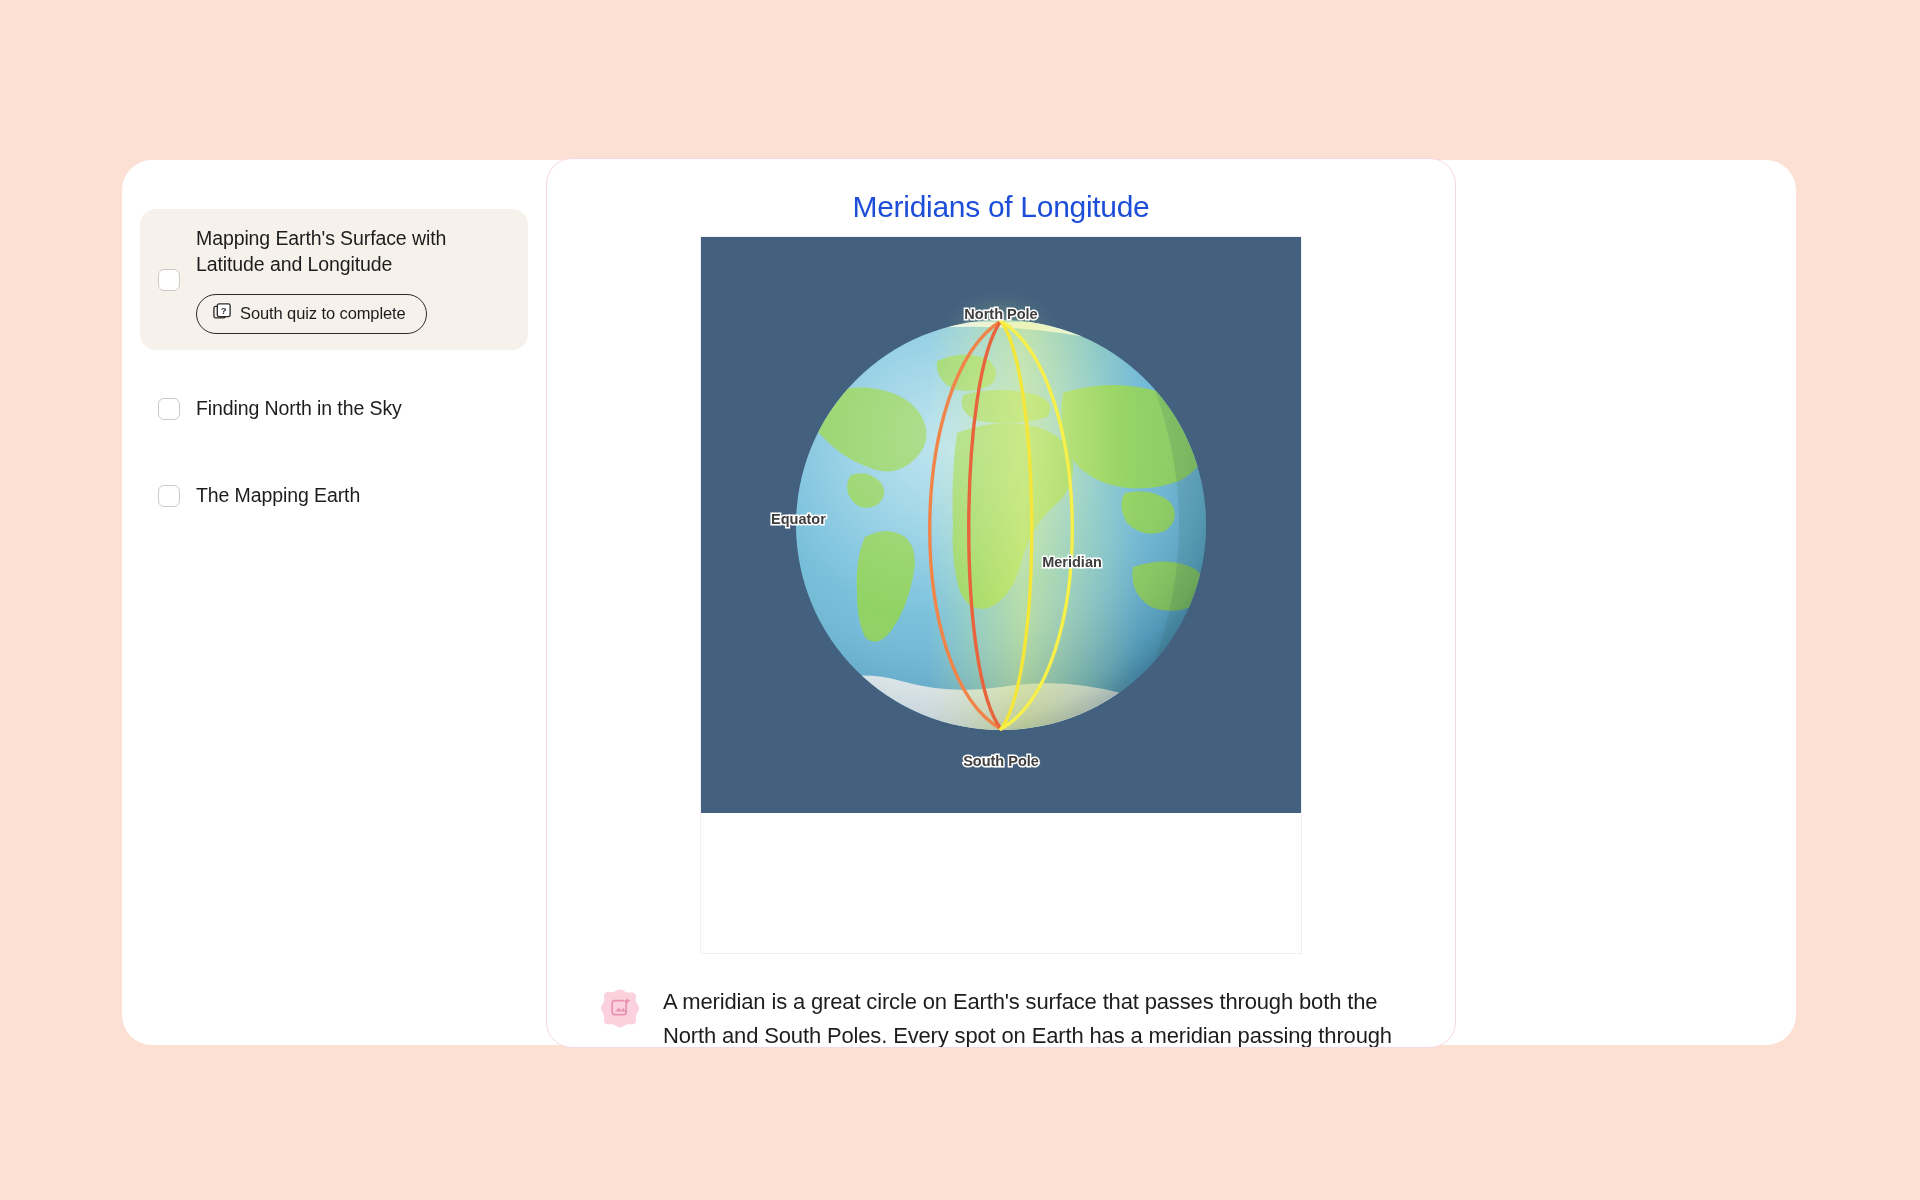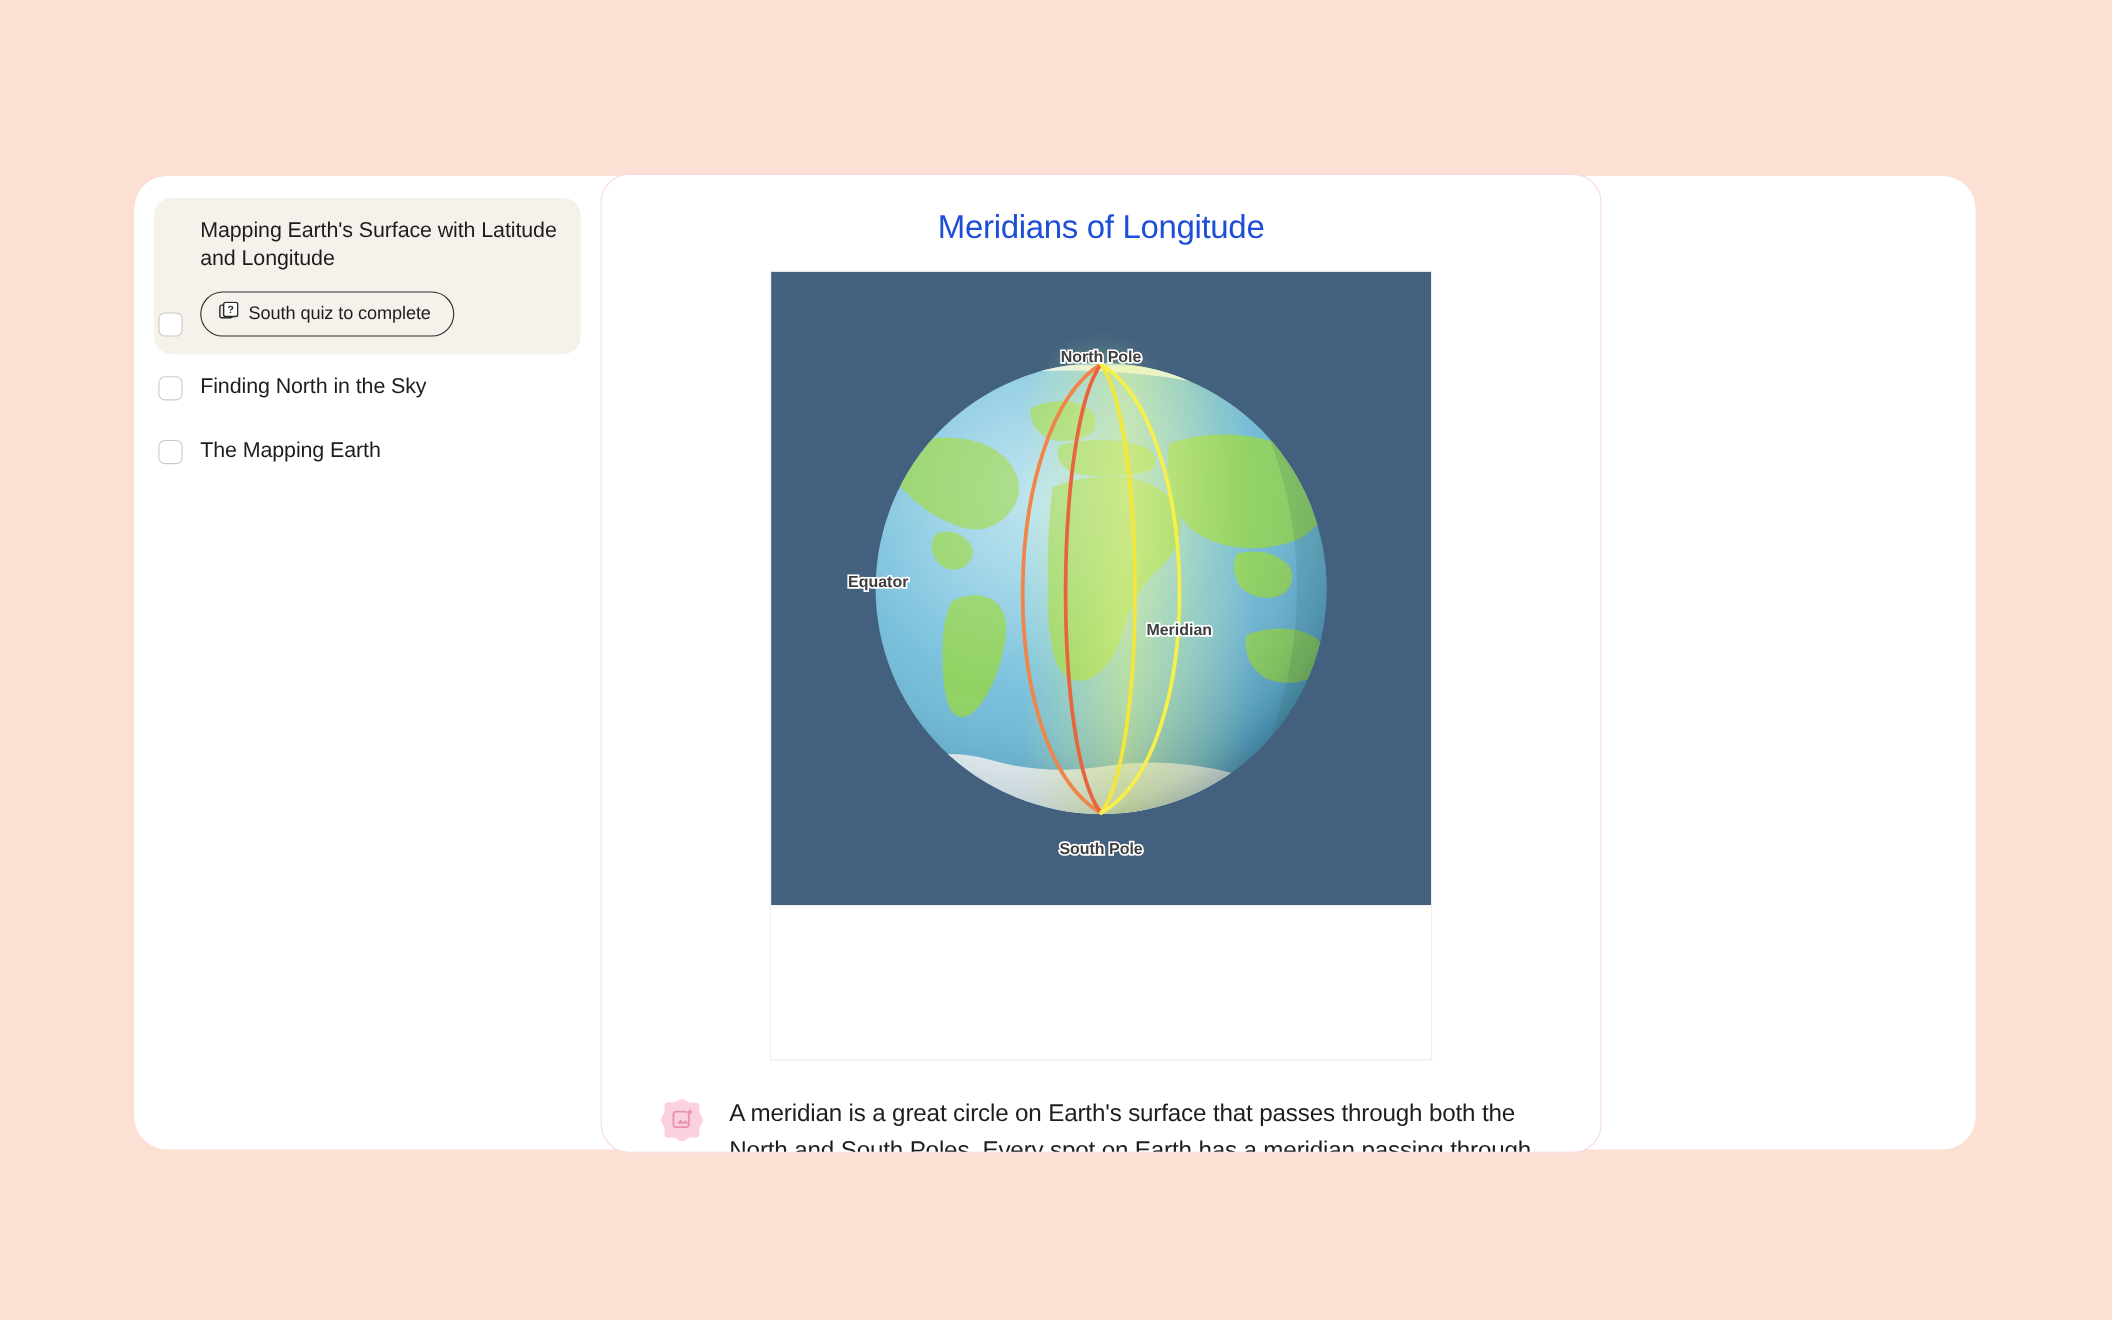--- a/index.html
+++ b/index.html
@@ -32,24 +32,25 @@
     position: absolute;
     left: 0px;
     top: 0px;
     width: 424px;
     height: 885px;
     padding: 20px 18px;
   }
 
   .lesson-item {
     display: flex;
-    align-items: flex-end;
+    align-items: center;
     gap: 16px;
-    padding: 16px 4px;
+    padding: 16px 18px;
     border-radius: 16px;
+    margin-top: 29px;
   }
 
   .lesson-item.active {
     background: #f6f1ea;
   }
 
   .lesson-checkbox {
     flex: 0 0 auto;
     width: 22px;
     height: 22px;
@@ -106,21 +107,21 @@
     line-height: 1.32;
     color: #1d4ed8;
     font-weight: 400;
     letter-spacing: -0.3px;
     max-width: 330px;
     margin: 0 auto;
   }
 
   
   #figure-wrap {
-    margin: 20px auto 0 auto;
+    margin: 10px auto 0 auto;
     width: 600px;
     height: 716px;
     position: relative;
     box-shadow: 0 0 0 1px rgba(0,0,0,0.06);
   }
   #globe-svg { display: block; width: 600px; height: 576px; }
 
   
   #caption-row {
     display: flex;

